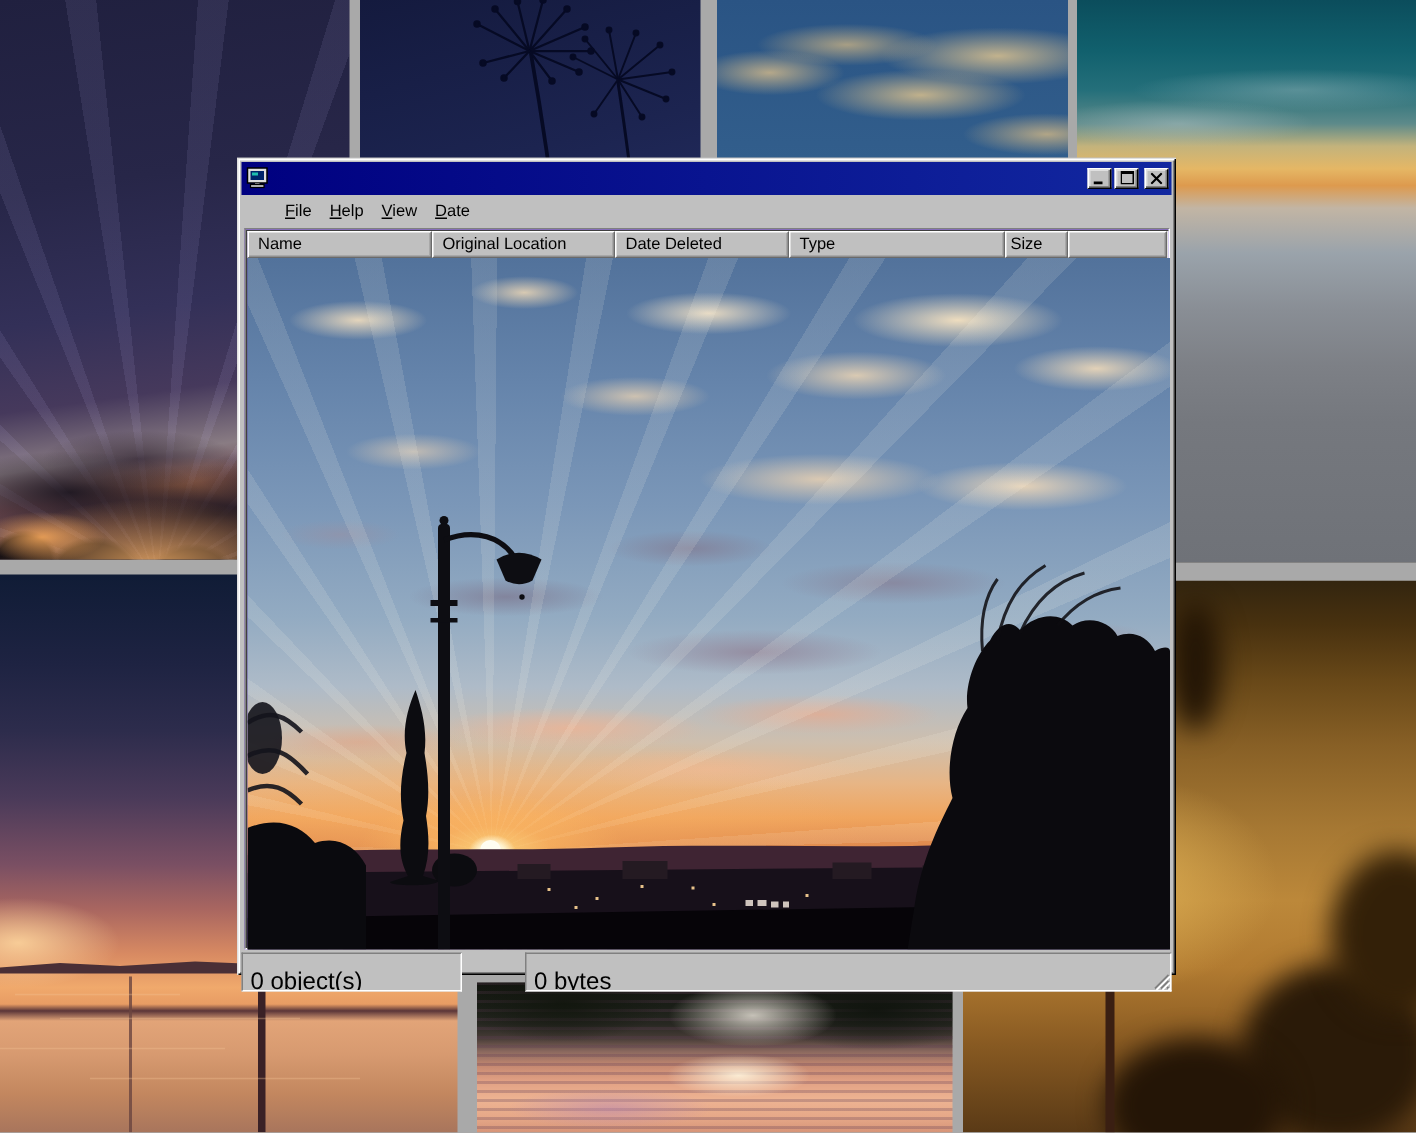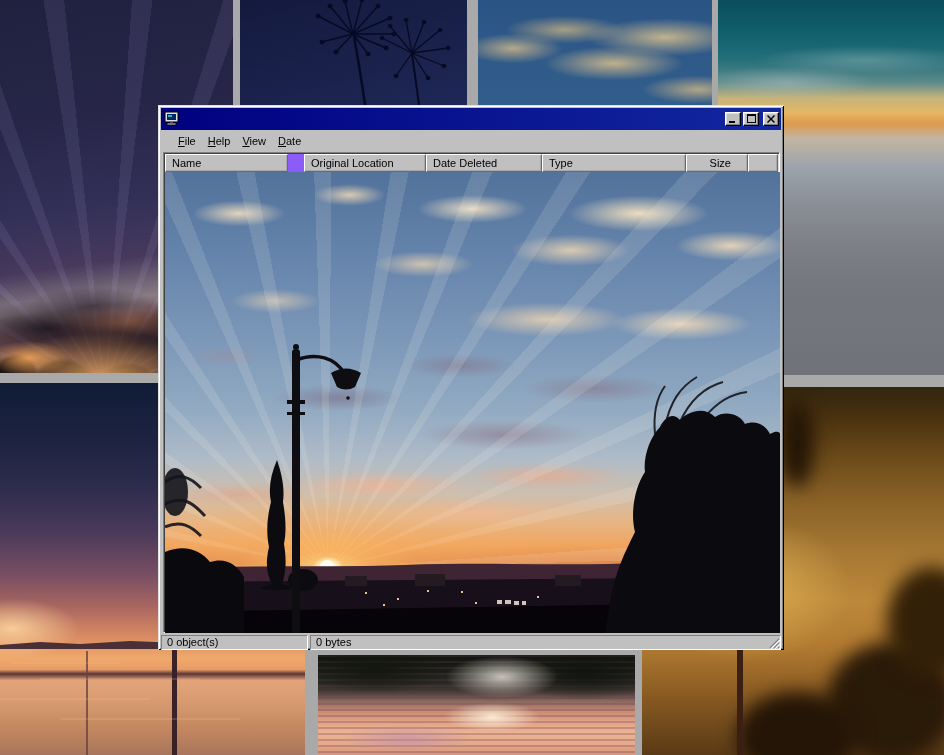--- a/index.html
+++ b/index.html
@@ -87,32 +87,32 @@
   .titlebar{position:absolute;left:3px;top:3px;width:620px;height:22px;
     background:linear-gradient(90deg,#000080,#1228a0);display:flex;align-items:center;padding:0 2px;box-sizing:border-box;}
   .appicon{width:16px;height:16px;margin-left:1px;flex:0 0 auto;}
   .title-text{color:#fff;font-size:11px;font-weight:bold;margin-left:3px;flex:1 1 auto;white-space:nowrap;overflow:hidden;}
   .tb-btn{width:16px;height:14px;background:#c0c0c0;border:1px solid;border-color:#fff #000 #000 #fff;
     box-shadow:inset -1px -1px 0 #808080, inset 1px 1px 0 #dfdfdf;padding:0;margin-left:2px;
     display:flex;align-items:flex-end;justify-content:center;cursor:default;}
   .tb-btn svg{display:block;margin:0 auto 2px auto;}
   .btn-close{margin-left:4px;}
 
-  .menubar{position:absolute;left:8px;top:26px;width:620px;height:20px;display:flex;align-items:center;padding-left:6px;box-sizing:border-box;}
+  .menubar{position:absolute;left:20px;top:26px;width:620px;height:20px;display:flex;align-items:center;padding-left:6px;box-sizing:border-box;}
   .menu-item{display:inline-block;font-size:11px;color:#000;padding:2px 6px;line-height:14px;}
   .menu-item::first-letter{text-decoration:underline;}
 
   .listview{position:absolute;left:5px;top:47px;width:617px;height:481px;background:#8b5cf6;
     border:1px solid;border-color:#808080 #fff #fff #808080;box-sizing:border-box;
     box-shadow:inset 1px 1px 0 #404040, inset -1px -1px 0 #dfdfdf;}
   .hdr{position:absolute;left:1px;top:1px;right:1px;height:18px;display:flex;}
   .hcell{background:#c0c0c0;border:1px solid;border-color:#fff #6a6a6a #6a6a6a #fff;box-shadow:inset -1px -1px 0 #a8a8a8;
     box-sizing:border-box;font-size:11px;color:#000;padding:2px 0 0 6px;white-space:nowrap;overflow:hidden;}
-  .hc0{width:123px;} .hc1{width:122px;margin-left:16px;} .hc2{width:116px;} .hc3{width:144px;}
-  .hc4{width:62px;text-align:right;padding-right:16px;padding-left:0;}
+  .hc0{width:123px;} .hc1{width:122px;} .hc2{width:116px;} .hc3{width:144px;}
+  .hc4{width:42px;text-align:right;padding-right:16px;padding-left:0;}
   .hc5{flex:1 1 auto;}
 
   .photo{position:absolute;left:1px;top:19px;width:615px;height:461px;overflow:hidden;
     background:linear-gradient(180deg,#52729b 0%, #6584ab 18%, #7b97b8 36%, #93abc2 52%, #aebbc8 62%, #cebfae 70%, #e7b585 76%, #f0a55e 81%, #e08a4e 85%, #a85f46 88%, #5c3a42 91%, #2c2029 95%, #100c12 100%);}
   .photo .sky-fx{position:absolute;inset:0;
     background:
       radial-gradient(16px 12px at 26.5% 86%, #fffff8 0%, #fff3cf 55%, rgba(255,235,170,0) 100%),
       radial-gradient(90px 40px at 26.5% 86%, rgba(255,220,130,.85) 0%, rgba(255,190,100,.45) 45%, rgba(255,180,90,0) 100%),
       radial-gradient(260px 90px at 26.5% 87%, rgba(250,180,100,.5) 0%, rgba(245,170,95,0) 100%),
       repeating-conic-gradient(from 160deg at 26.5% 86%, rgba(255,250,235,.12) 0deg 2.5deg, rgba(255,250,235,0) 2.5deg 11deg),
@@ -133,23 +133,23 @@
       radial-gradient(40px 10px at 10% 40%, rgba(150,145,165,.6), rgba(150,145,165,0) 100%),
       radial-gradient(50px 11px at 90% 55%, rgba(160,148,162,.7), rgba(160,148,162,0) 100%),
       radial-gradient(90px 14px at 35% 68%, rgba(235,180,150,.85), rgba(235,180,150,0) 100%),
       radial-gradient(80px 13px at 62% 66%, rgba(228,172,145,.8), rgba(228,172,145,0) 100%),
       radial-gradient(70px 12px at 12% 70%, rgba(220,168,142,.75), rgba(220,168,142,0) 100%),
       radial-gradient(100px 14px at 50% 74%, rgba(238,186,150,.8), rgba(238,186,150,0) 100%);}
   .photo svg{position:absolute;inset:0;}
 
   .statusbar{position:absolute;left:3px;top:530px;width:620px;height:15px;display:flex;}
   .spanel{background:#c0c0c0;border:1px solid;border-color:#808080 #fff #fff #808080;box-sizing:border-box;
-    font-size:11px;color:#000;padding:0 5px;line-height:13px;white-space:nowrap;overflow:hidden;}
+    font-size:16px;color:#000;padding:12px 5px;line-height:13px;white-space:nowrap;overflow:hidden;}
   .sp1{width:147px;margin-right:2px;}
-  .sp2{flex:1 1 auto;position:relative;}
+  .sp2{flex:1 1 auto;position:relative;margin-left:40px;}
   .grip{position:absolute;right:0;bottom:0;width:13px;height:13px;}
 </style>
 </head>
 <body>
 
 <div class="desktop">
 
   <div class="tile t-rays"></div>
 
   <div class="tile t-flower">

